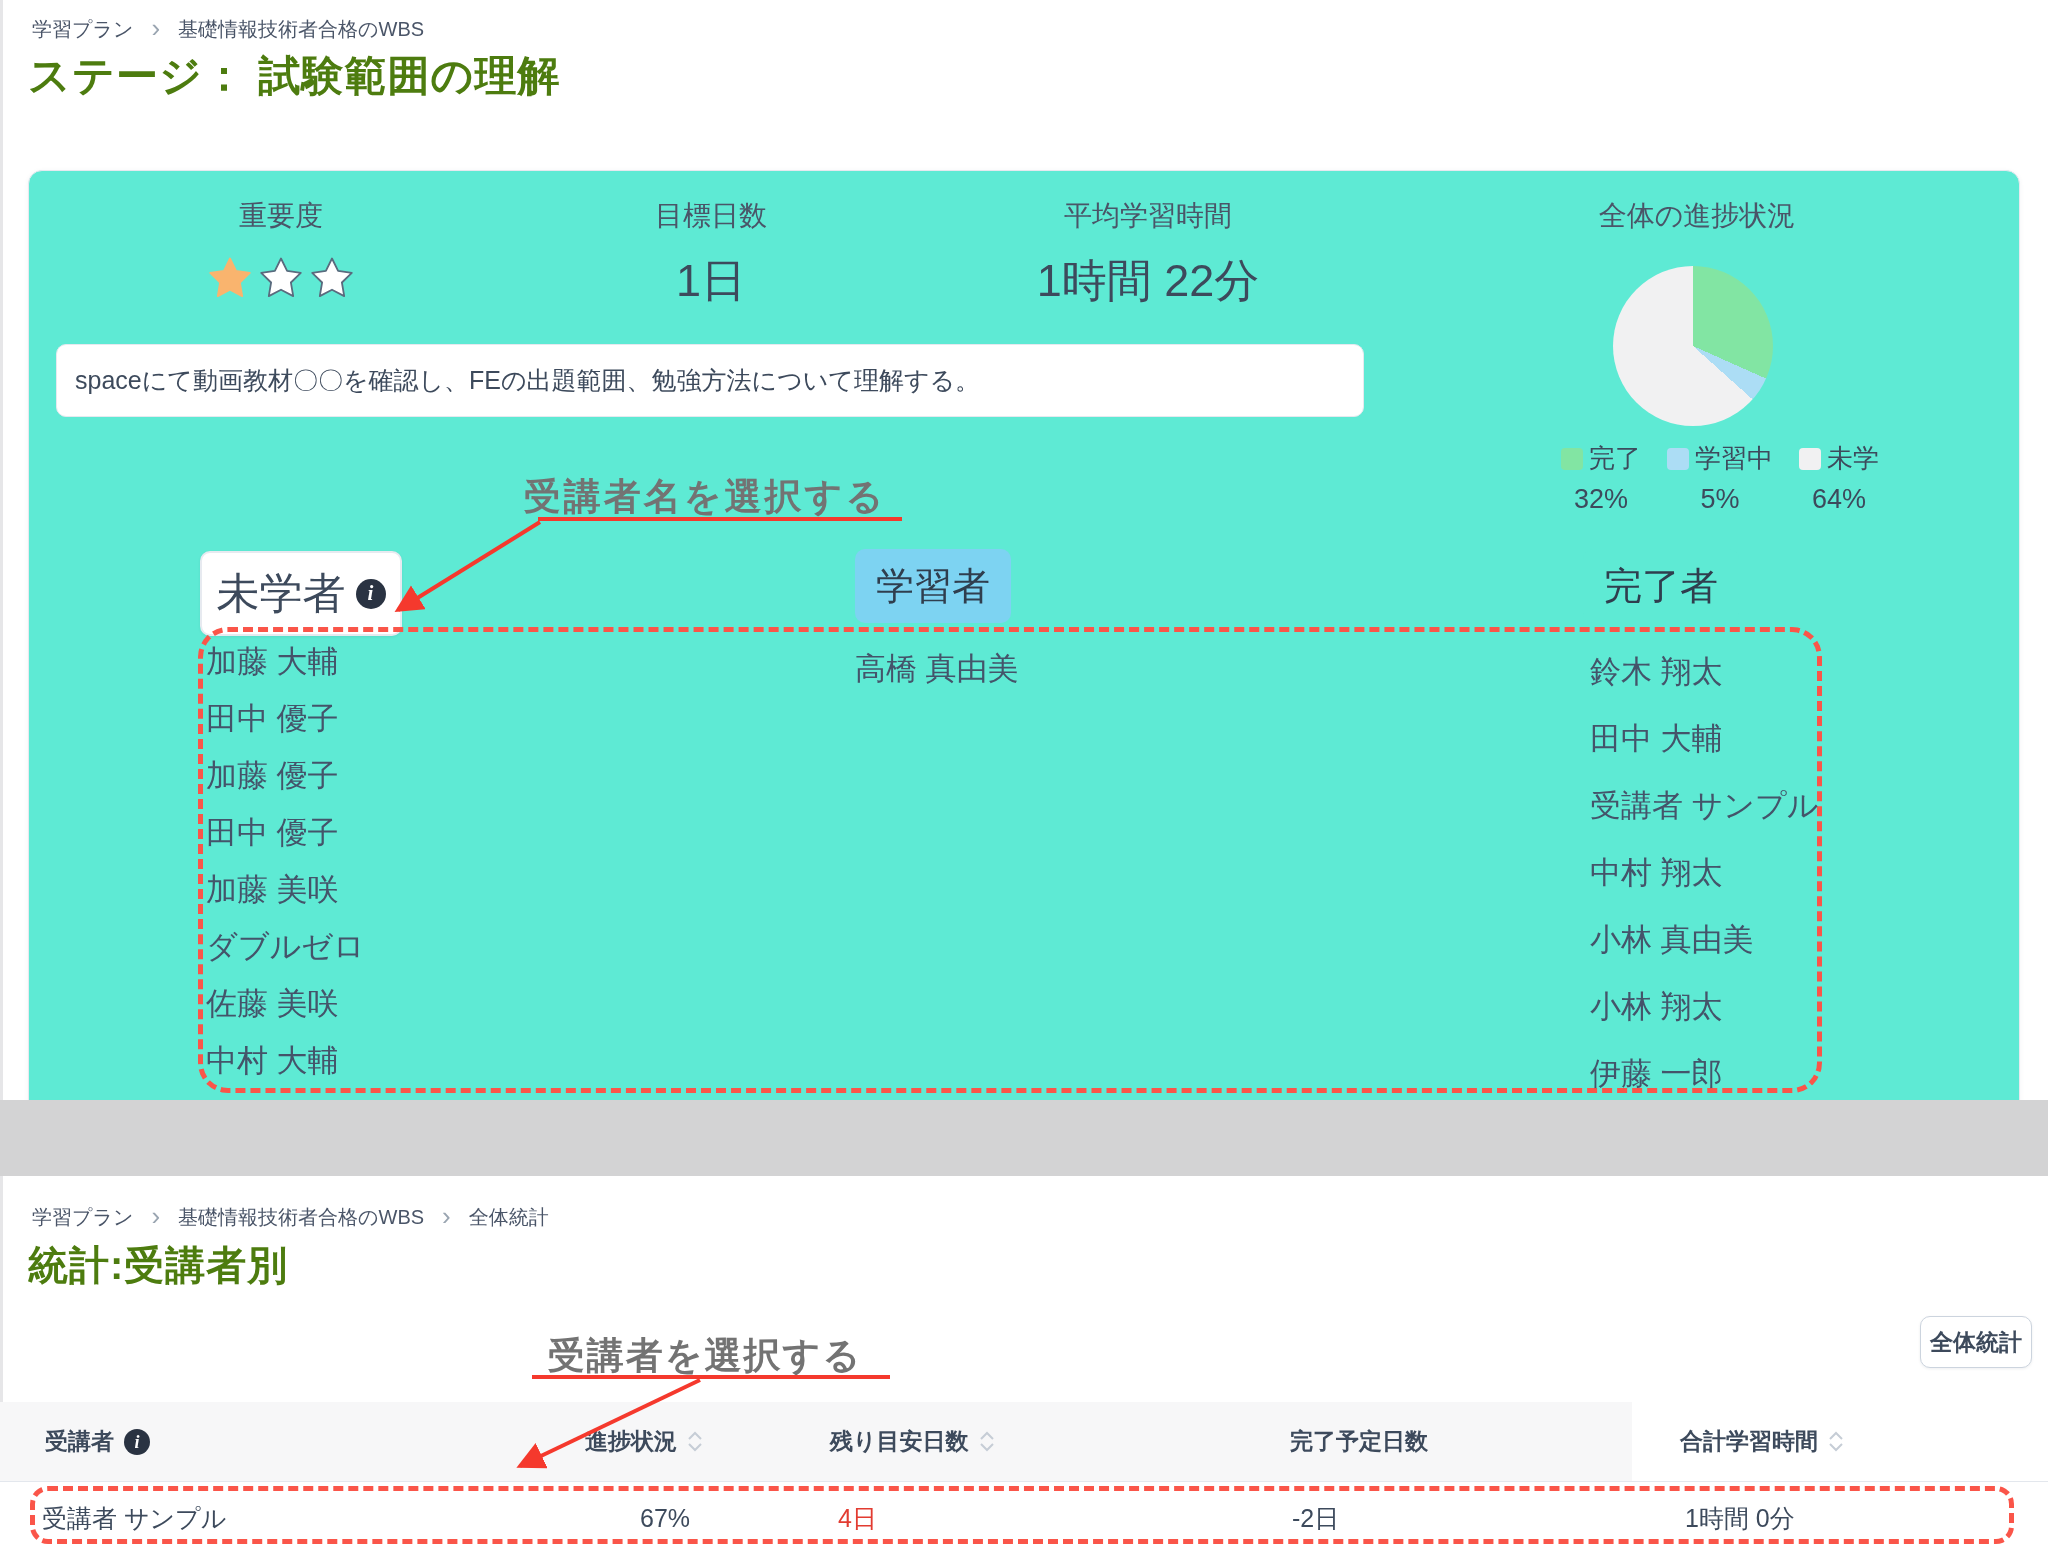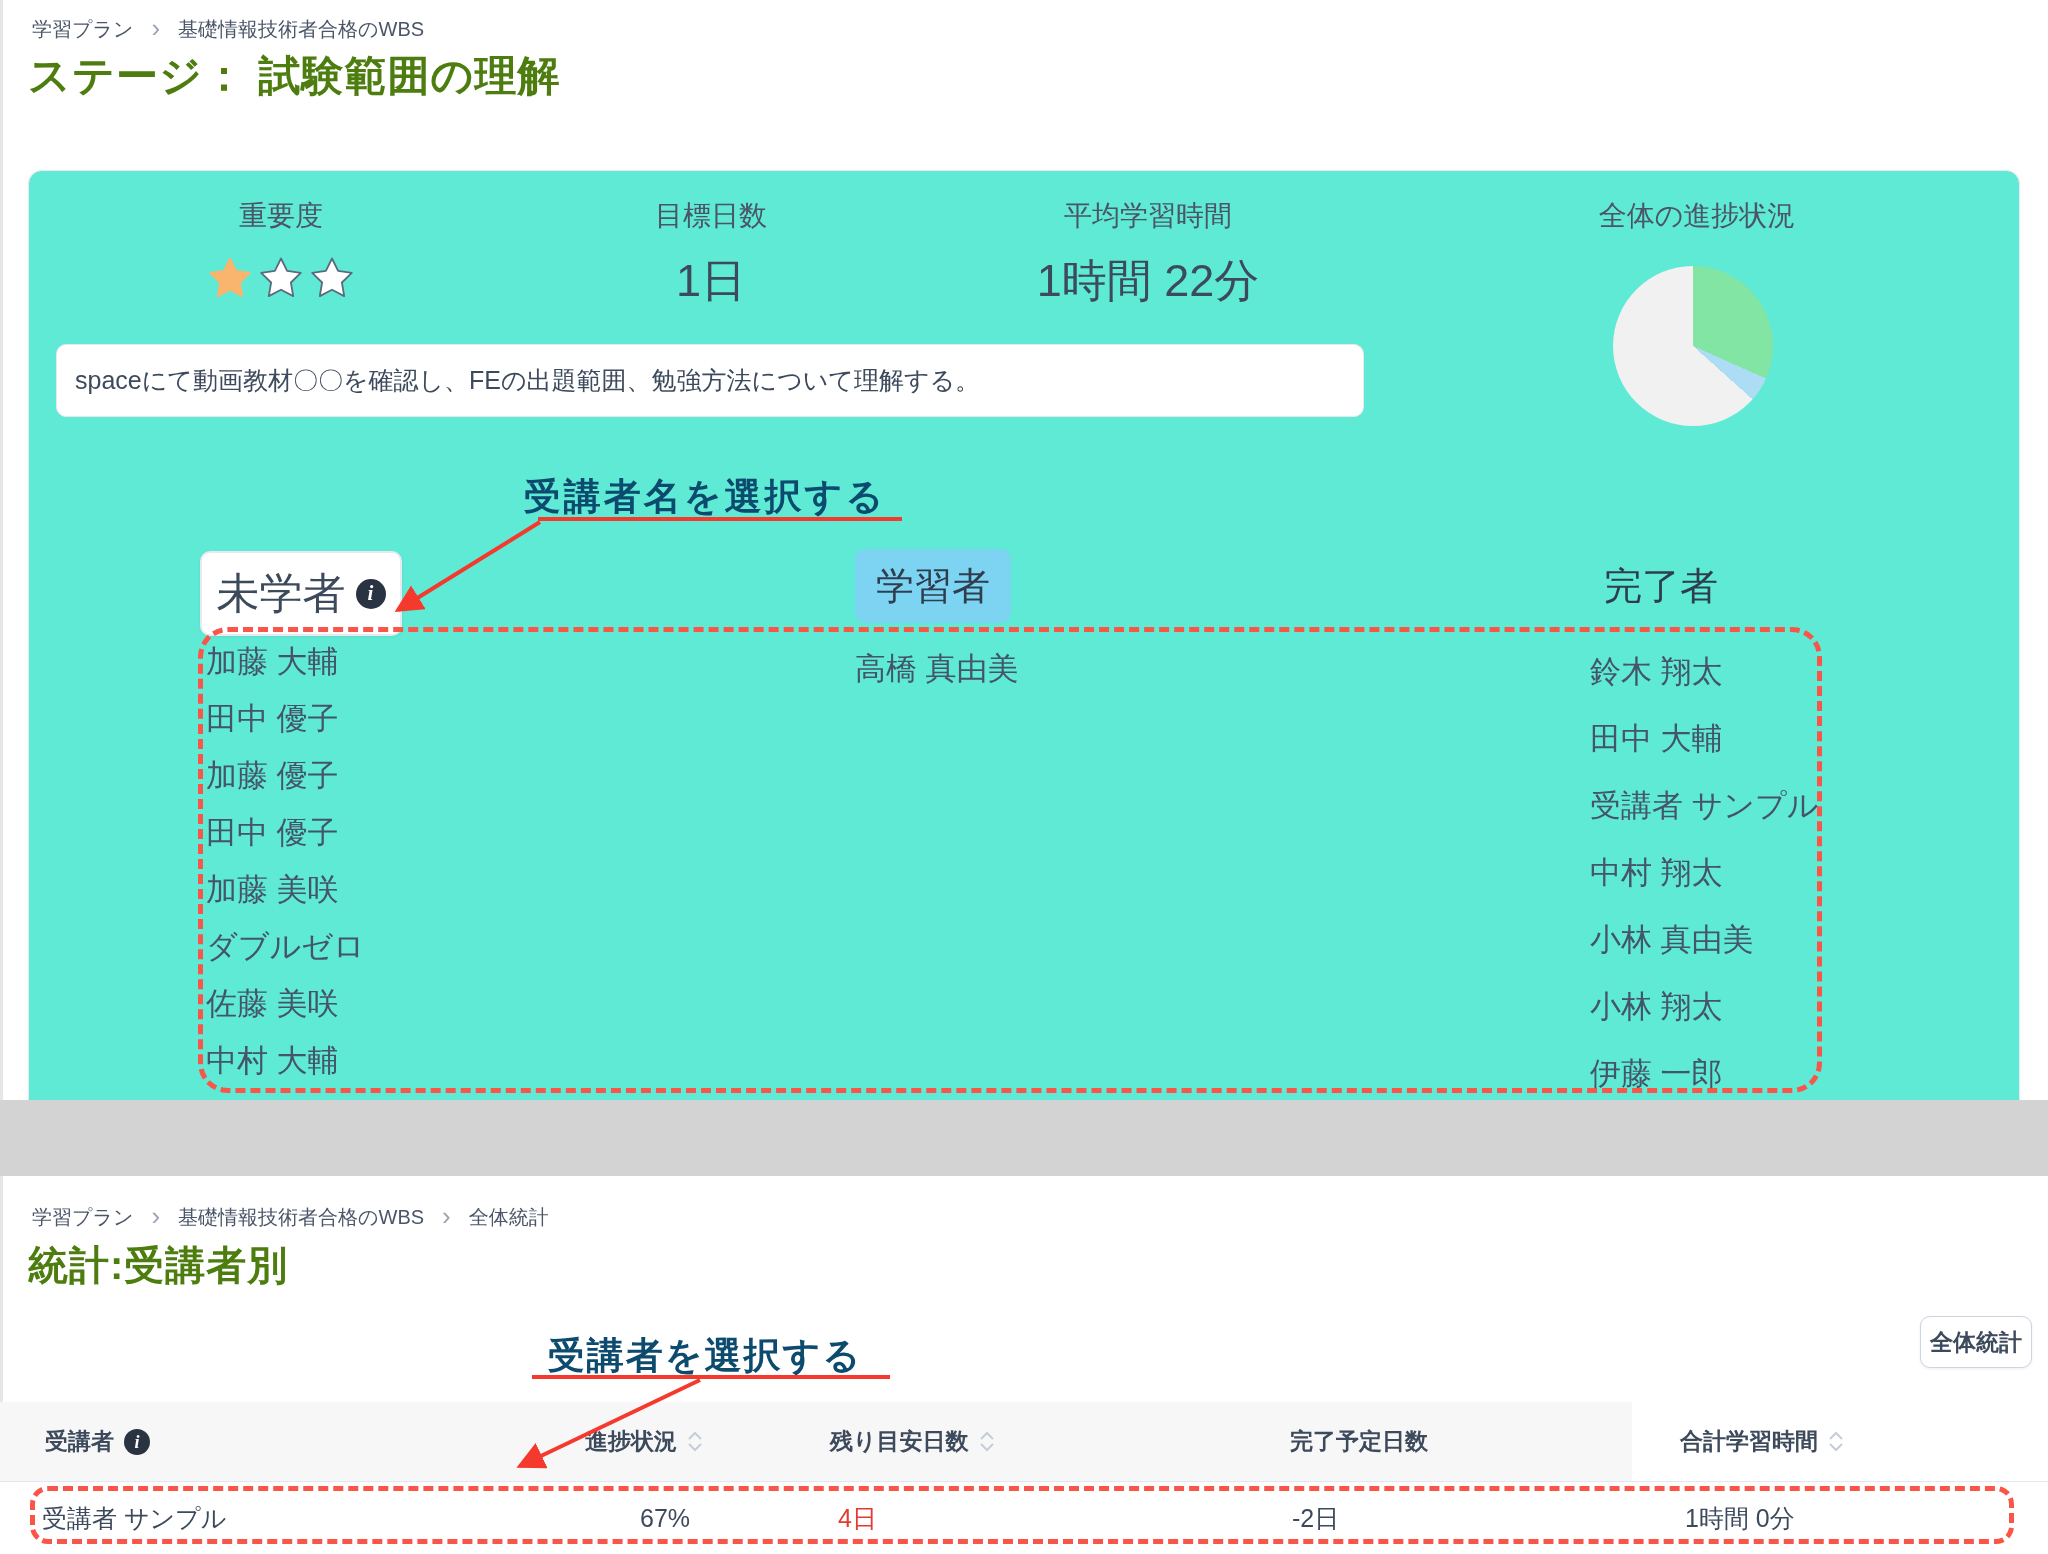--- a/index.html
+++ b/index.html
@@ -40,21 +40,21 @@
   .legend-top { display:flex; align-items:center; gap:6px; }
   .legend-swatch { width:22px; height:22px; border-radius:4px; }
   .lg0 { background:#82e5a3; } .lg1 { background:#acddf5; } .lg2 { background:#f1f1f2; }
   .legend-label { font-size:26px; color:#3d4a5c; }
   .legend-pct { font-size:27px; color:#3d4a5c; margin-top:8px; }
 
   .desc { position:absolute; left:27px; top:173px; width:1308px; height:73px;
           border:1px solid #e6e9ef; border-radius:10px; background:#fff;
           display:flex; align-items:center; padding-left:18px; font-size:25px; color:#3d4a5c; }
 
-  .annotation { position:absolute; text-align:center; font-weight:bold; color:#0c4a6e; white-space:nowrap; }
+  .annotation { position:absolute; text-align:center; font-weight:bold; color:#737373; white-space:nowrap; }
   .ann1 { left:520px; top:472px; width:370px; font-size:37px; letter-spacing:3px; }
   .ann2 { left:530px; top:155px; width:350px; font-size:37px; letter-spacing:2px; }
 
   .col-head-outline { position:absolute; left:200px; top:551px; width:202px; height:85px;
           background:#fff; border:2px solid #e7eaf0; border-radius:10px; box-shadow:0 1px 3px rgba(25,40,70,.07);
           display:flex; align-items:center; justify-content:center; gap:10px; font-size:43px; color:#3d4a5c; }
   .badge { position:absolute; width:156px; height:74px; border-radius:10px;
            display:flex; align-items:center; justify-content:center; font-size:38px; color:#2f3e4e; }
   .badge-learning { left:855px; top:549px; background:#7dd3f2; }
   .badge-done { left:1583px; top:549px; background:#5eead4; }
@@ -139,20 +139,43 @@
         <span class="star"><svg viewBox="0 0 47 47">
             <path d="M23.5 3.5 L29.6 15.9 L43.3 17.9 L33.4 27.5 L35.7 41.1 L23.5 34.7 L11.3 41.1 L13.6 27.5 L3.7 17.9 L17.4 15.9 Z"></path>
           </svg></span>
       </div>
 
     <div class="stat-value sx2">1日</div>
     <div class="stat-value sx3">1時間 22分</div>
 
     <div class="pie" style="background: conic-gradient(rgb(130, 229, 163) 0deg, rgb(130, 229, 163) 114.059deg, rgb(172, 221, 245) 114.059deg, rgb(172, 221, 245) 131.881deg, rgb(241, 241, 242) 131.881deg, rgb(241, 241, 242) 360deg);"></div>
 
+    <div class="legend">
+      <div class="legend-item">
+        <div class="legend-top">
+            <span class="legend-swatch lg0"></span>
+            <span class="legend-label">完了</span>
+          </div>
+        <div class="legend-pct">32%</div>
+      </div>
+      <div class="legend-item">
+        <div class="legend-top">
+            <span class="legend-swatch lg1"></span>
+            <span class="legend-label">学習中</span>
+          </div>
+        <div class="legend-pct">5%</div>
+      </div>
+      <div class="legend-item">
+        <div class="legend-top">
+            <span class="legend-swatch lg2"></span>
+            <span class="legend-label">未学</span>
+          </div>
+        <div class="legend-pct">64%</div>
+      </div>
+    </div>
 
     <div class="desc">spaceにて動画教材〇〇を確認し、FEの出題範囲、勉強方法について理解する。</div>
   </div>
 
   <div class="annotation ann1">受講者名を選択する</div>
 
   <div class="col-head-outline">
     <span>未学者</span>
     <span class="info-icon"></span>
   </div>

